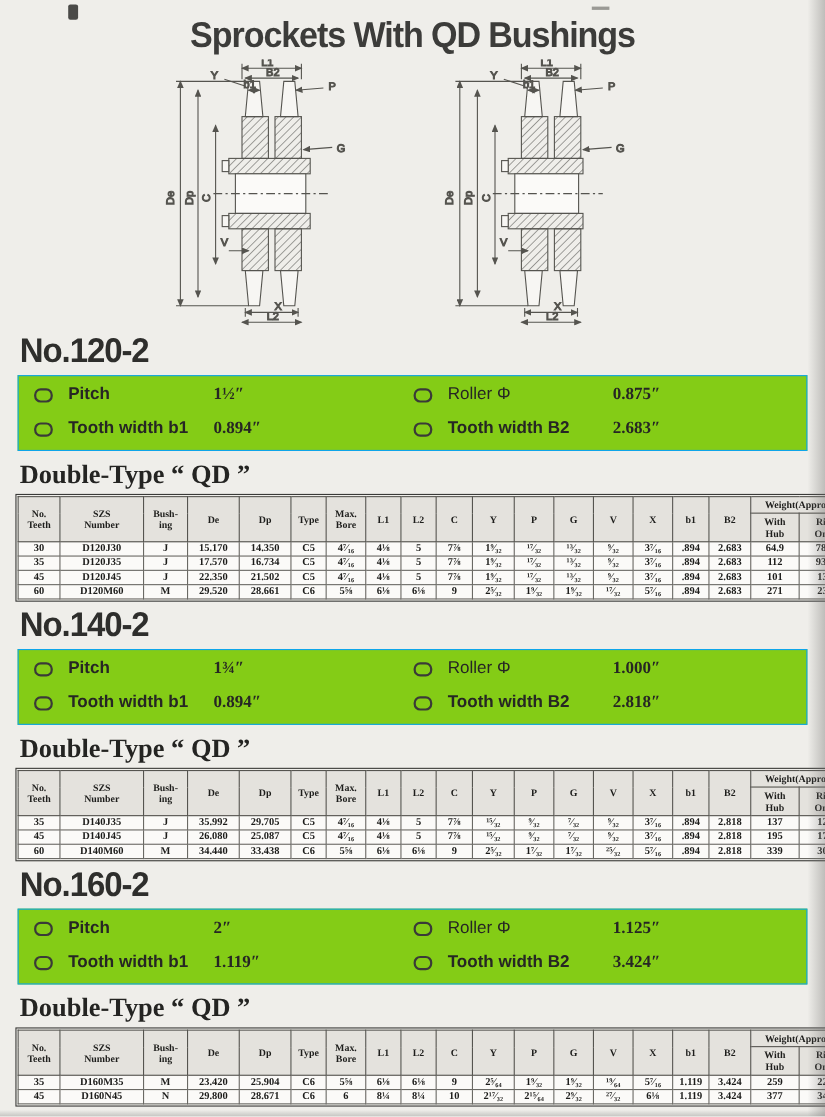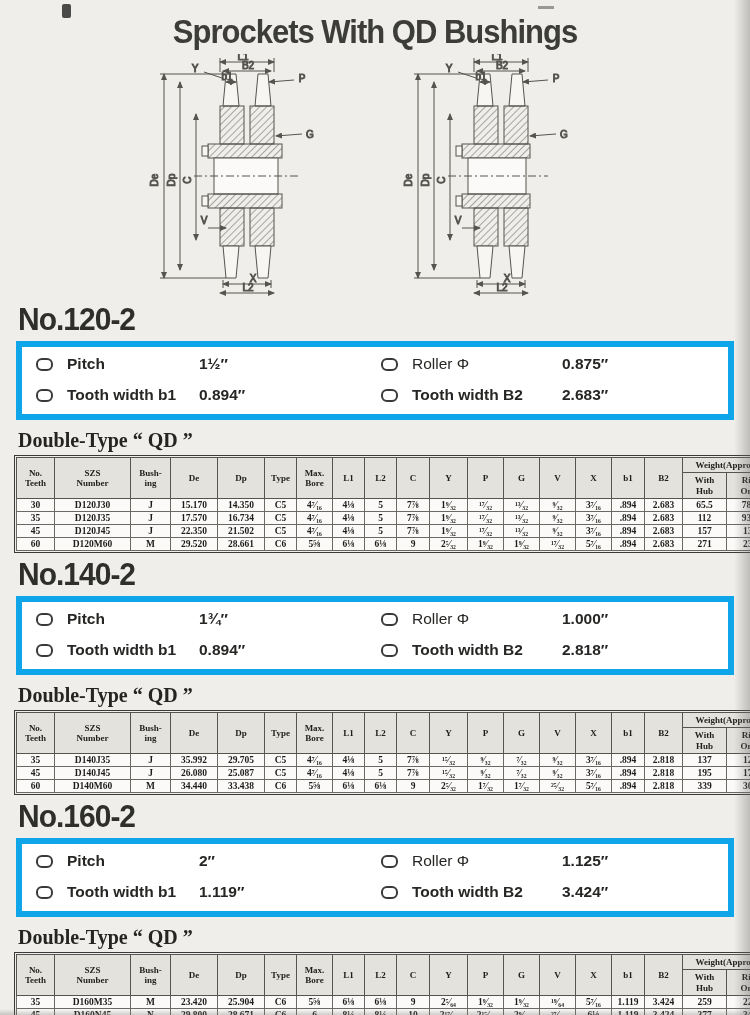--- a/index.html
+++ b/index.html
@@ -27,32 +27,32 @@
   .diagrams { display:flex; justify-content:center; gap:42px; margin-top:4px; }
   .diagram { text-align:center; }
   .diagram svg { display:block; }
   .diagram-caption { font-family:"Liberation Sans",sans-serif; font-style:italic; font-weight:bold;
     font-size:18px; color:#3a3a38; margin-top:0px; letter-spacing:.5px; }
 
   
   .section { padding:0 16px; }
   .section-heading { font-size:30px; font-weight:bold; color:#2e2e2c; letter-spacing:-1px;
     margin:7px 0 4px 2px; transform:scaleY(1.04); transform-origin:left; }
-  .spec-box { border:6px solid #0ea5e9; background:#ffffff; padding:8px 14px 10px 14px; }
+  .spec-box { border:1px solid #0ea5e9; background:#84cc16; padding:8px 14px 10px 14px; }
   .spec-grid { display:grid; grid-template-columns: 345px 1fr; row-gap:13px; }
   .spec-item { display:flex; align-items:baseline; }
   .spec-bullet { width:17px; height:13px; border:2px solid #3a3a38; border-radius:6px;
     display:inline-block; margin-right:14px; flex:0 0 auto; align-self:center; }
   .spec-label { font-weight:bold; font-size:15.5px; color:#262624; }
-  .spec-value { font-weight:bold; font-size:15.5px; color:#262624; }
+  .spec-value { font-weight:bold; font-size:15.5px; color:#262624;font-family:Liberation Serif, serif; }
   .col1 .spec-label { width:132px; }
   .col2 .spec-label { width:150px; }
   .spec-item.roller .spec-label { font-weight:normal; }
 
-  .table-title { font-family:"Liberation Serif", serif; font-weight:bold; font-size:20px;
+  .table-title { font-family:"Liberation Serif", serif; font-weight:bold; font-size:24px;
     color:#242422; margin:9px 0 5px 2px; }
 
   table.spec-table { width:100%; border-collapse:collapse; table-layout:fixed;
     border:1px solid #3a3a38; outline:1px solid #3a3a38; outline-offset:1.5px;
     background:#fbfaf8; font-family:"Liberation Serif", serif; }
   table.spec-table th { background:#e4e2dd; font-weight:bold; font-size:9px; line-height:1.15;
     border:1px solid #55544f; white-space:pre-line; padding:2px 0; color:#1e1e1c; }
   table.spec-table td { border:1px solid #6a6964; font-size:9.5px; text-align:center;
     padding:1px 0; color:#1c1c1a; font-weight:bold; }
   .weight-group { font-size:9px; }
@@ -294,21 +294,21 @@
           <td>4⅛</td>
           <td>5</td>
           <td>7⅞</td>
           <td>1⁹⁄₃₂</td>
           <td>¹⁷⁄₃₂</td>
           <td>¹³⁄₃₂</td>
           <td>⁹⁄₃₂</td>
           <td>3⁷⁄₁₆</td>
           <td>.894</td>
           <td>2.683</td>
-          <td>65.5</td>
+          <td>64.9</td>
           <td>78.0</td>
         </tr>
         <tr>
           <td>35</td>
           <td>D120J35</td>
           <td>J</td>
           <td>17.570</td>
           <td>16.734</td>
           <td>C5</td>
           <td>4⁷⁄₁₆</td>
@@ -336,21 +336,21 @@
           <td>4⅛</td>
           <td>5</td>
           <td>7⅞</td>
           <td>1⁹⁄₃₂</td>
           <td>¹⁷⁄₃₂</td>
           <td>¹³⁄₃₂</td>
           <td>⁹⁄₃₂</td>
           <td>3⁷⁄₁₆</td>
           <td>.894</td>
           <td>2.683</td>
-          <td>157</td>
+          <td>101</td>
           <td>138</td>
         </tr>
         <tr>
           <td>60</td>
           <td>D120M60</td>
           <td>M</td>
           <td>29.520</td>
           <td>28.661</td>
           <td>C6</td>
           <td>5⅝</td>

